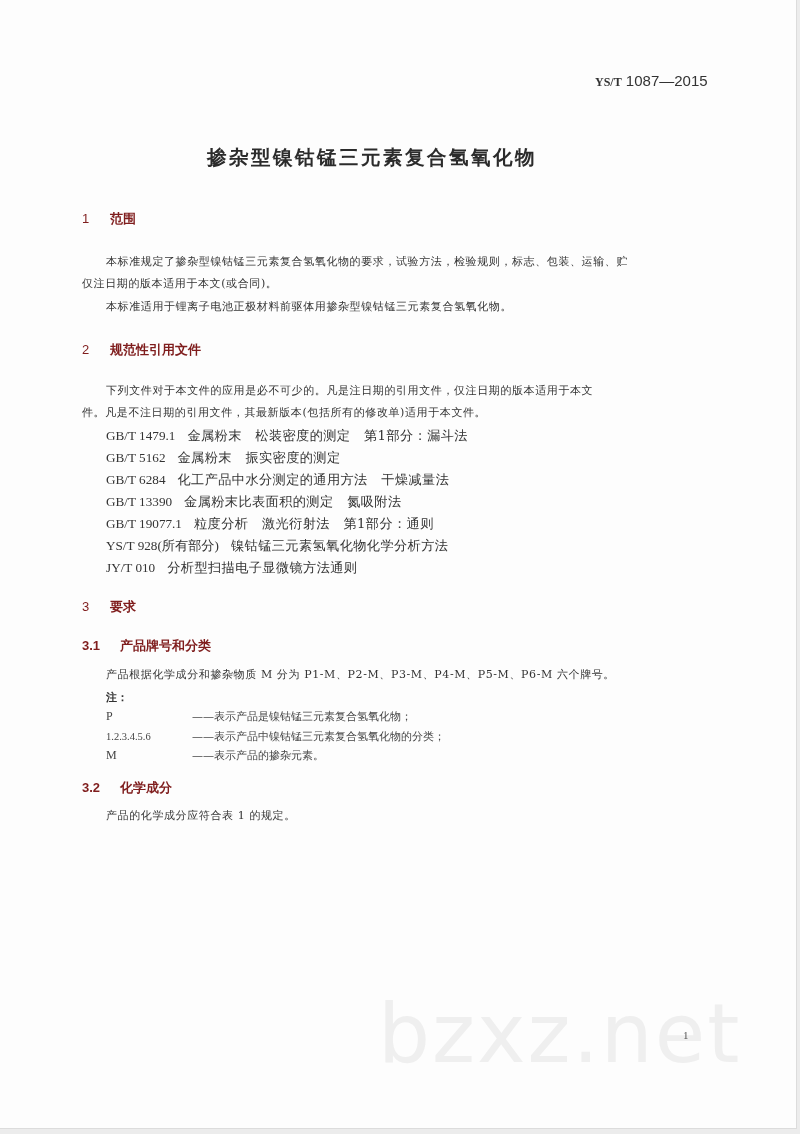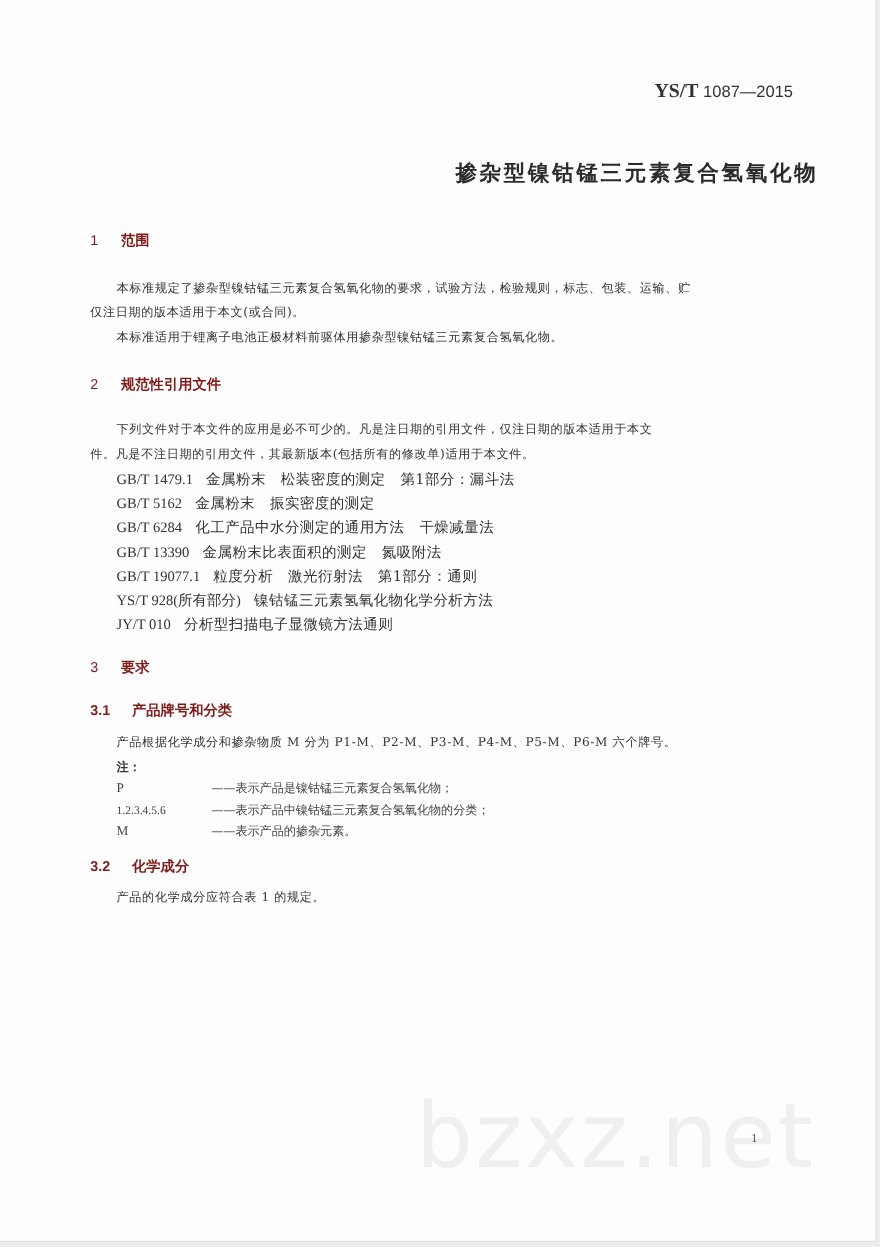--- a/index.html
+++ b/index.html
@@ -17,23 +17,23 @@
     background: #fdfdfd;
     border-right: 1px solid #dcdcdc;
     border-bottom: 1px solid #dcdcdc;
   }
   .abs { position: absolute; white-space: nowrap; }
   .std-no {
     left: 595px; top: 72px;
     font-family: "Liberation Sans", sans-serif;
     font-size: 15px; color: #333;
   }
-  .std-no b { font-family: "Liberation Serif", serif; font-weight: bold; font-size: 18px; }
+  .std-no b { font-family: "Liberation Serif", serif; font-weight: bold; font-size: 12px; }
   .doc-title {
-    left: 0; width: 744px; top: 144px; text-align: right;
+    left: 0; width: 744px; top: 144px; text-align: center;
     font-family: "DejaVu Sans", sans-serif; font-weight: bold;
     font-size: 19.5px; letter-spacing: 2.5px; color: #2b2b2b;
   }
   .h1 {
     font-family: "DejaVu Sans", sans-serif; font-weight: bold;
     font-size: 13px; color: #7f1d1d;
   }
   .h1 .num { display: inline-block; width: 28px; font-weight: normal; font-family: "Liberation Sans", sans-serif; }
   .h1 .num2 { display: inline-block; width: 38px; font-weight: bold; font-family: "Liberation Sans", sans-serif; }
   .p {

